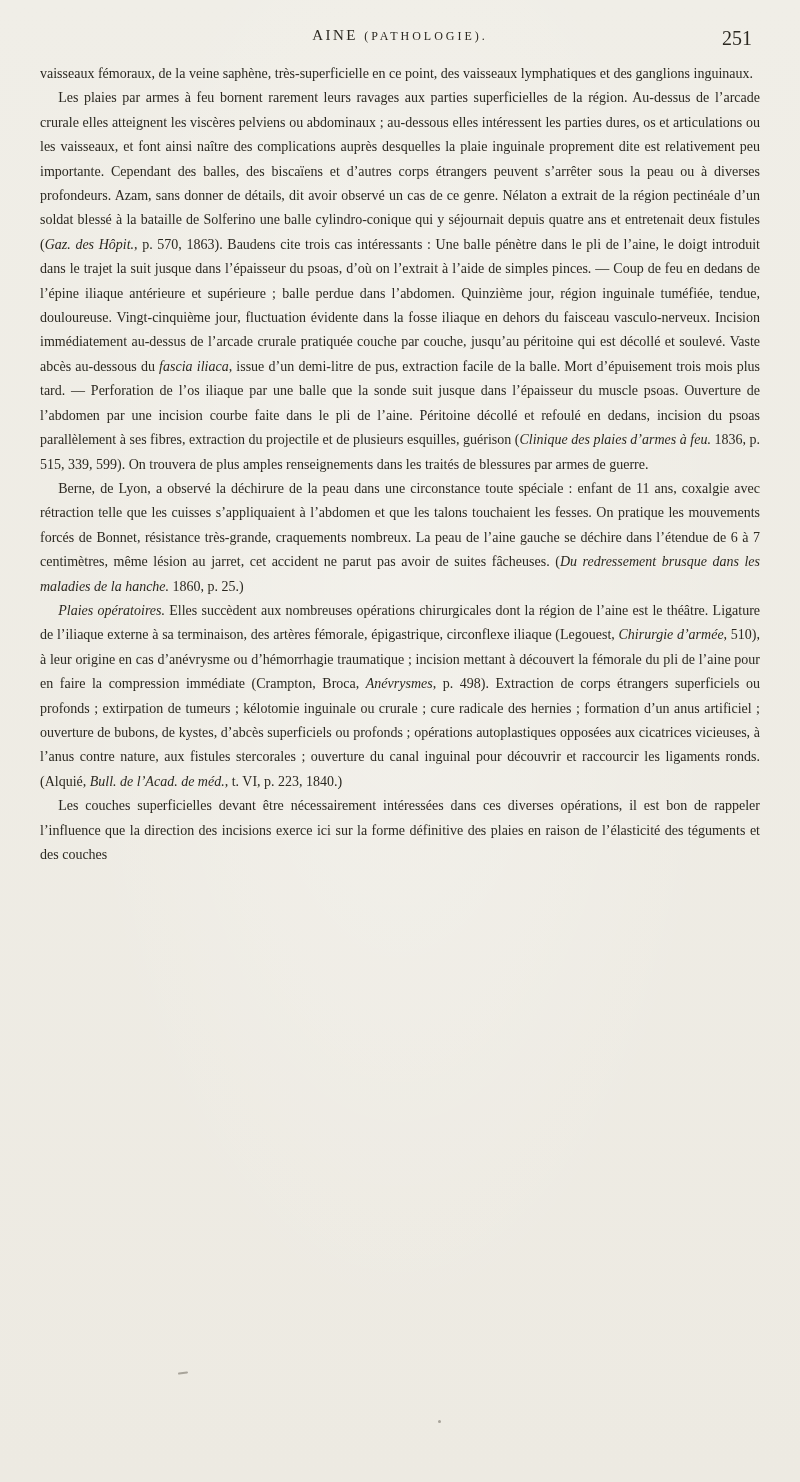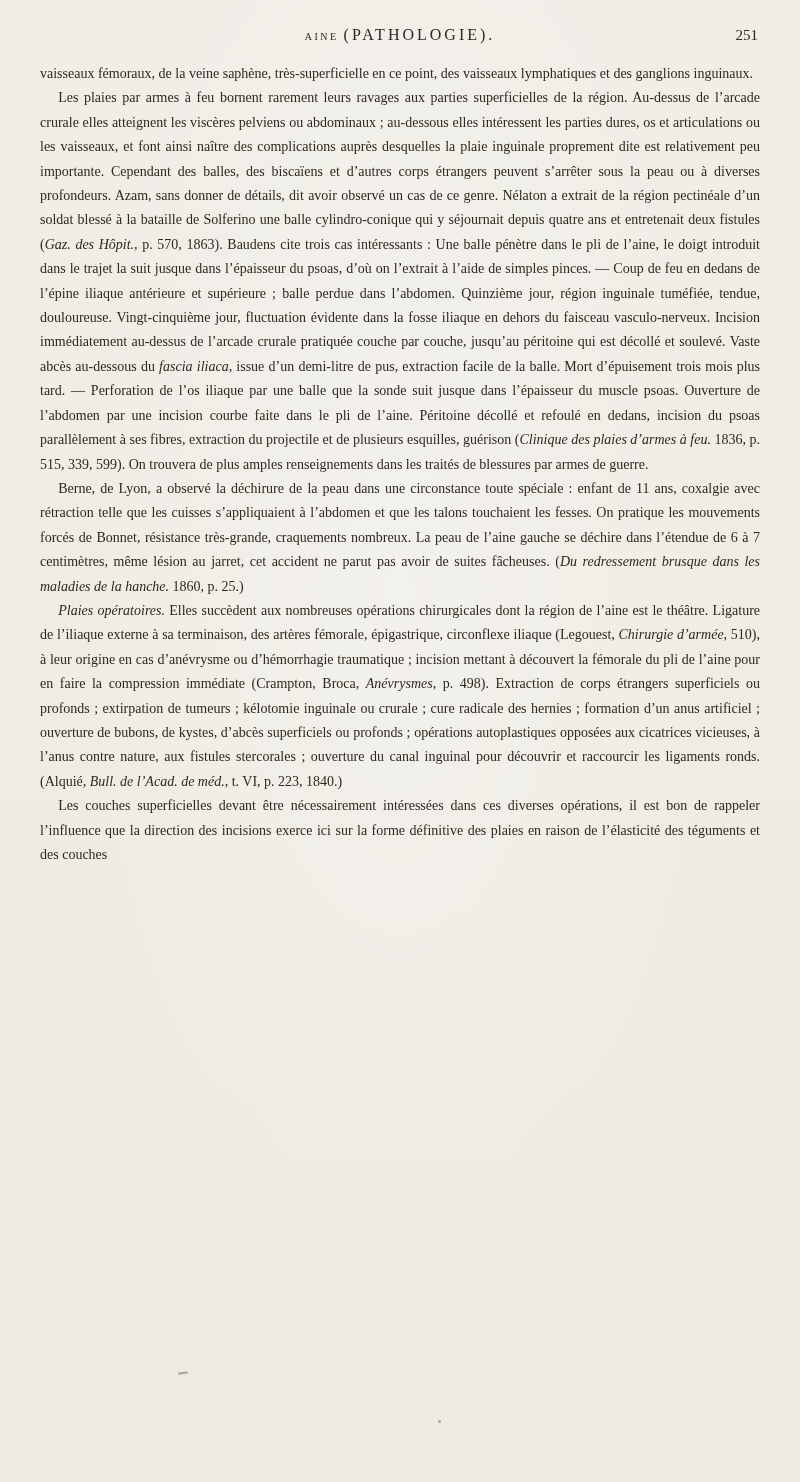--- a/index.html
+++ b/index.html
@@ -25,32 +25,32 @@
   .header {
     position: relative;
     height: 26px;
     margin-bottom: 10px;
   }
   .running-title {
     text-align: center;
     white-space: nowrap;
   }
   .t-main {
-    font-size: 10px;
+    font-size: 15px;
     letter-spacing: 2.5px;
   }
   .t-sub {
-    font-size: 16px;
+    font-size: 12px;
     letter-spacing: 3px;
   }
   .page-number {
     position: absolute;
-    right: 2px;
+    right: 8px;
     top: 1px;
-    font-size: 15px;
+    font-size: 20px;
     text-align: right;
   }
   .body-text {
     font-size: 14px;
     line-height: 24.4px;
     text-align: justify;
     text-justify: inter-word;
   }
   p.para { margin: 0; padding: 0; }
   p.indent { text-indent: 1.3em; }

